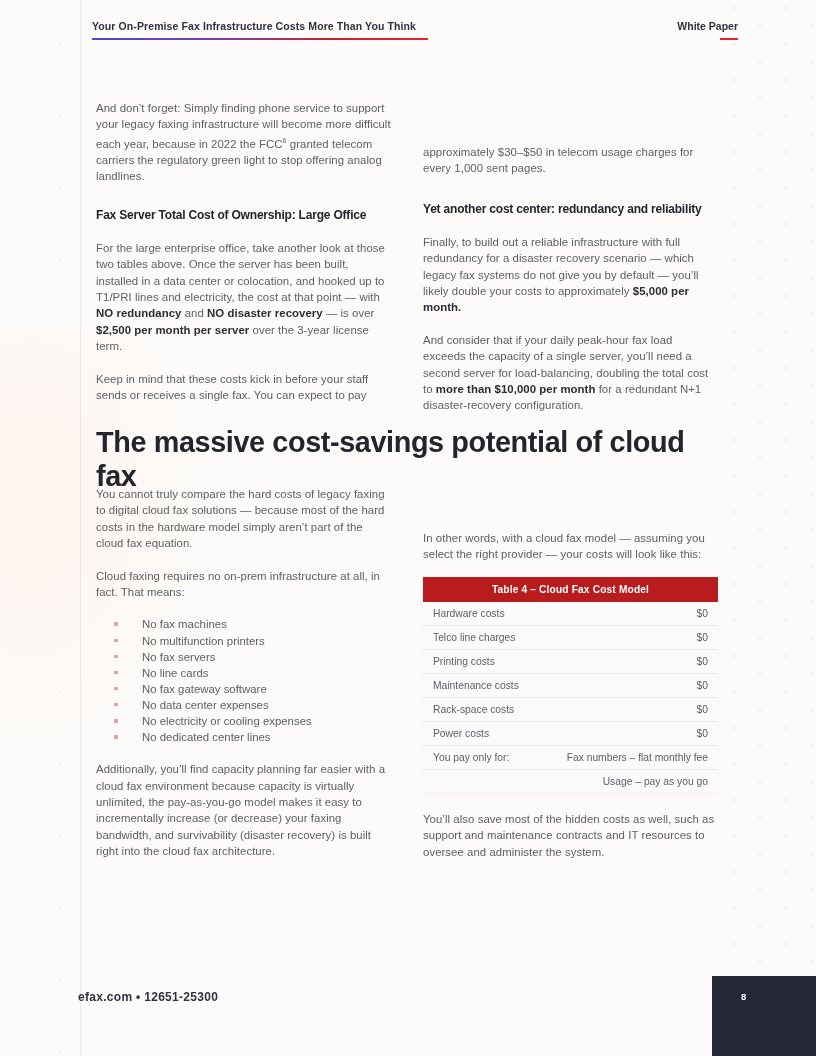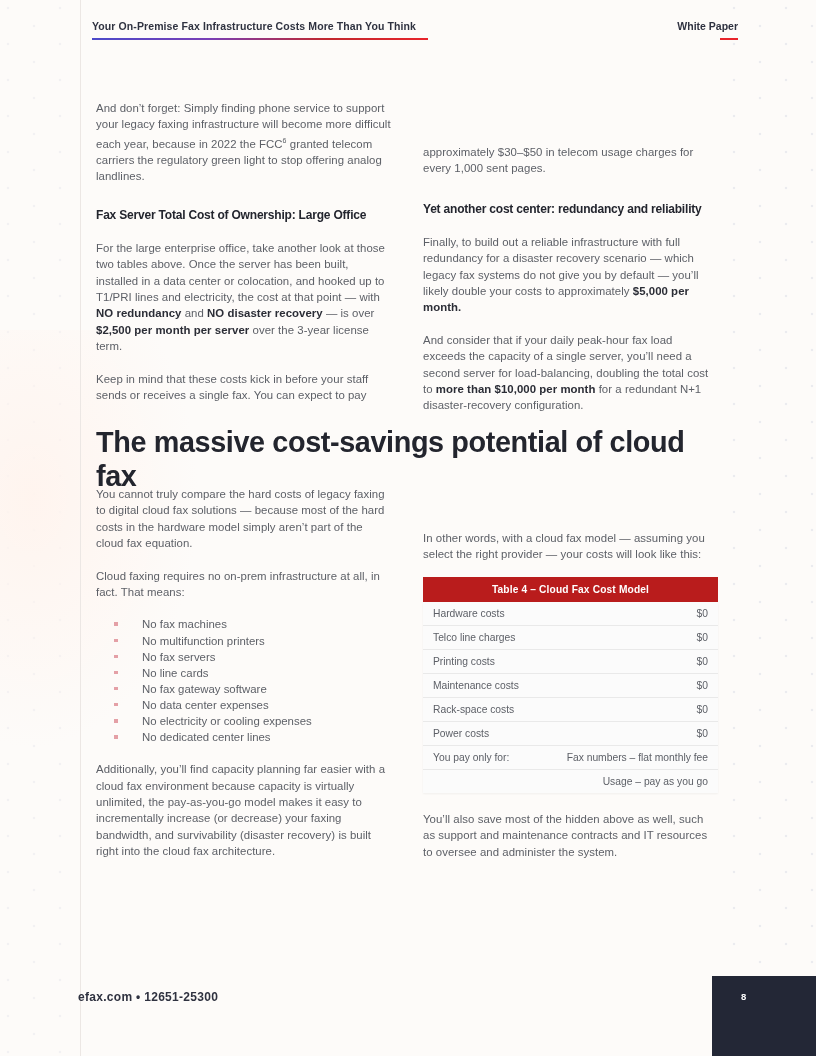--- a/index.html
+++ b/index.html
@@ -335,21 +335,21 @@
           <td class="lbl">You pay only for:</td>
           <td class="val">Fax numbers – flat monthly fee</td>
         </tr>
         <tr>
           <td class="lbl"></td>
           <td class="val">Usage – pay as you go</td>
         </tr>
       </tbody>
     </table>
 
-    <p class="body" style="margin-top:18px;">You’ll also save most of the hidden above as well, such as support and maintenance contracts and IT resources to oversee and administer the system.</p>
+    <p class="body" style="margin-top:18px;">You’ll also save most of the hidden costs as well, such as support and maintenance contracts and IT resources to oversee and administer the system.</p>
   </div>
 
   <div class="footer-text">efax.com • 12651-25300</div>
   <div class="page-block">
     <span class="num">8</span>
   </div>
 
 </div>
 
 </body></html>

